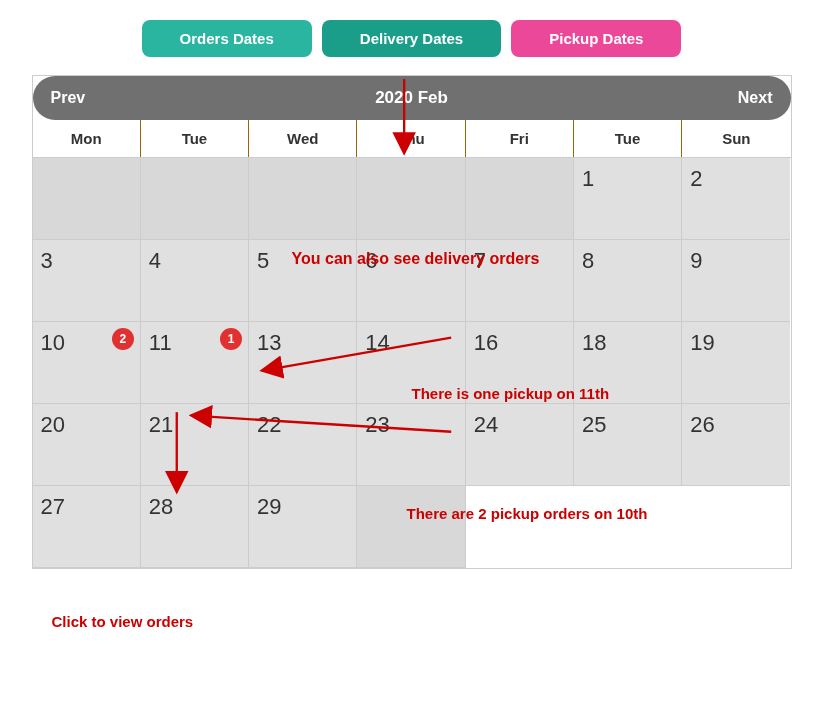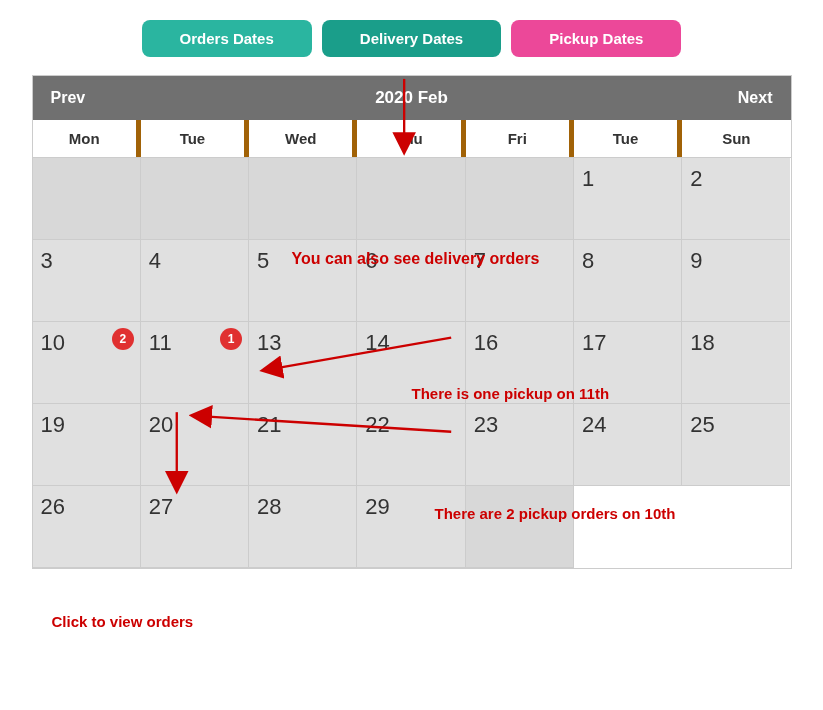--- a/index.html
+++ b/index.html
@@ -42,20 +42,21 @@
 
     .cal-header {
       background: #707070;
       color: #fff;
       display: flex;
       justify-content: space-between;
       align-items: center;
       padding: 12px 18px;
       font-size: 17px;
       font-weight: 600;
+      border-radius: 22px;
     }
 
     .cal-header .nav-btn {
       background: none;
       border: none;
       color: #fff;
       font-size: 16px;
       font-weight: 700;
       cursor: pointer;
     }
@@ -66,21 +67,21 @@
       background: #fff;
       border-bottom: 1px solid #ccc;
     }
 
     .cal-days-header div {
       text-align: center;
       padding: 10px 0;
       font-size: 15px;
       font-weight: 600;
       color: #333;
-      border-right: 5px solid #a16207;
+      border-right: 1px solid #a16207;
     }
 
     .cal-days-header div:last-child { border-right: none; }
 
     .cal-grid {
       display: grid;
       grid-template-columns: repeat(7, 1fr);
     }
 
     .cal-cell {
@@ -216,23 +217,20 @@
         <div class="cal-cell">
           <div class="day-num">13</div>
         </div>
         <div class="cal-cell">
           <div class="day-num">14</div>
         </div>
         <div class="cal-cell">
           <div class="day-num">16</div>
         </div>
         <div class="cal-cell">
-          <div class="day-num">17</div>
-        </div>
-        <div class="cal-cell">
           <div class="day-num">18</div>
         </div>
         <div class="cal-cell">
           <div class="day-num">19</div>
         </div>
         <div class="cal-cell">
           <div class="day-num">20</div>
         </div>
         <div class="cal-cell">
           <div class="day-num">21</div>
@@ -279,16 +277,16 @@
 
       <line x1="430" y1="335" x2="200" y2="375" stroke="#cc0000" stroke-width="3" marker-end="url(#arrow)"></line>
 
       <line x1="430" y1="455" x2="110" y2="435" stroke="#cc0000" stroke-width="3" marker-end="url(#arrow)"></line>
 
       <line x1="80" y1="430" x2="80" y2="520" stroke="#cc0000" stroke-width="3" marker-end="url(#arrow)"></line>
     </svg>
 
     <div class="ann-text" style="top: 175px; left: 260px; font-size: 16px; color: #cc0000;">You can also see delivery orders</div>
     <div class="ann-text" style="top: 310px; left: 380px; font-size: 15px;">There is one pickup on 11th</div>
-    <div class="ann-text" style="top: 430px; left: 375px; font-size: 15px; margin-left: 28px;">There are 2 pickup orders on 10th</div>
+    <div class="ann-text" style="top: 430px; left: 375px; font-size: 15px;">There are 2 pickup orders on 10th</div>
     <div class="ann-text" style="top: 538px; left: 20px; font-size: 15px; text-align: center;">Click to view orders</div>
   </div>
 </div>
 
 </body></html>

